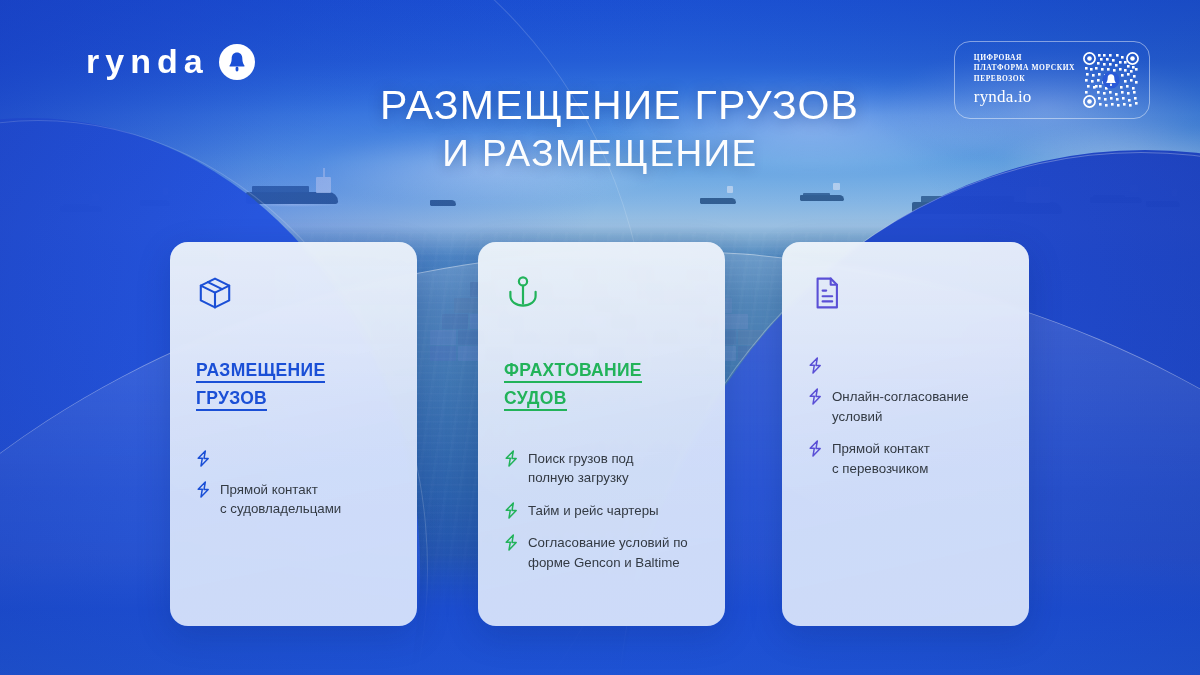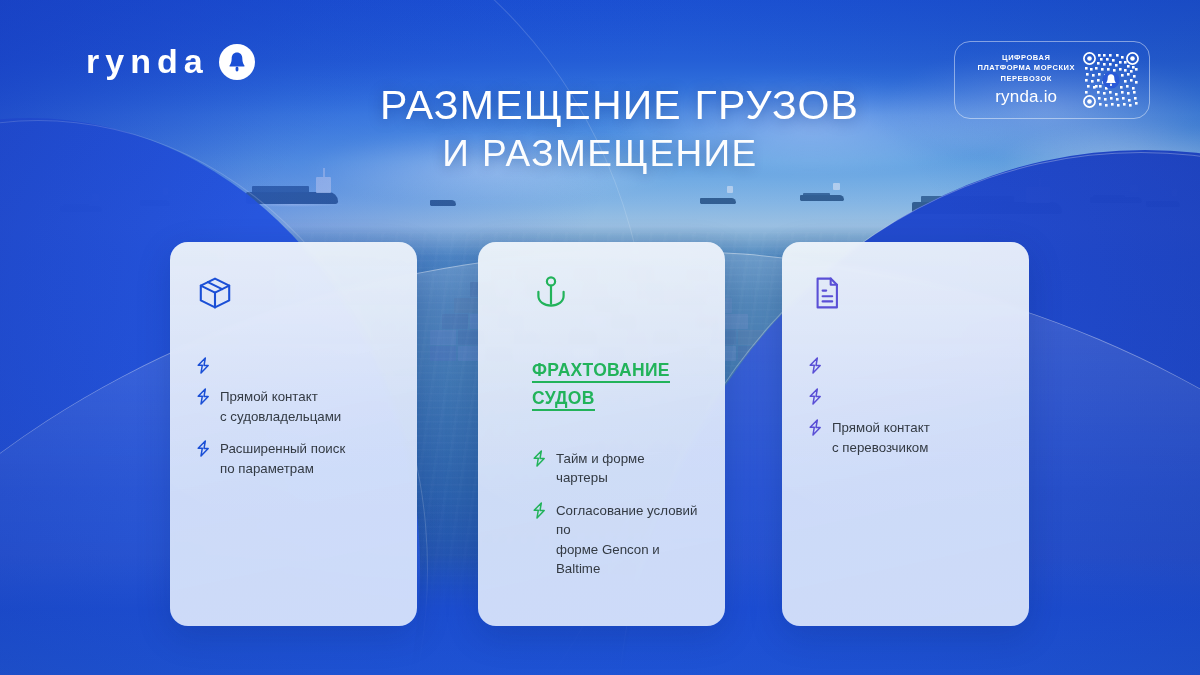--- a/index.html
+++ b/index.html
@@ -190,21 +190,21 @@
   
   .qr-badge {
     position:absolute; right:50px; top:41px;
     width:196px; height:78px;
     border:1px solid rgba(255,255,255,.45);
     border-radius:16px;
     display:flex; align-items:center; justify-content:flex-end;
     gap:8px; padding:8px 10px 8px 8px;
     z-index:9;
   }
-  .qr-text { text-align:center; }
+  .qr-text { text-align:left;font-family:Liberation Serif, serif; }
   .qr-caption {
     color:#fff; font-size:7.5px; font-weight:700; letter-spacing:.55px; line-height:1.42;
     text-transform:uppercase;
   }
   .qr-url { color:#fff; font-size:17px; font-weight:400; margin-top:3px; letter-spacing:.2px; }
   .qr-code { width:56px; height:56px; flex:0 0 auto; position:relative; }
 
   
   .cards {
     position:absolute; left:0; top:242px; width:1200px; height:385px; z-index:10;
@@ -241,21 +241,21 @@
   .bullets { list-style:none; }
   .bullets li {
     display:flex; align-items:flex-start; gap:9px;
     margin-bottom:13px;
     font-size:13.3px; line-height:1.47; color:#333a43; font-weight:400;
   }
   .bullets li .bolt { flex:0 0 auto; width:15px; height:17px; margin-top:1px; }
   .bullets li .txt { display:block; }
 
   .c-blue   { color:#1a4fd6; }
-  .c-green  { color:#22b35a;margin-left:28px; }
+  .c-green  { color:#22b35a; }
   .c-violet { color:#5a4fd6; }
 </style>
 </head>
 <body>
 
 <div class="slide">
 
   <div class="photo"></div>
 
   <div class="cloud" style="left:600px;  top:74px;  width:420px; height:96px;"></div>
@@ -515,43 +515,39 @@
     <div class="card" id="card-1">
       <div class="card-inner">
         <div class="card-icon c-blue" style="color: rgb(26, 79, 214);">
           <svg width="38" height="38" viewBox="0 0 38 38" fill="none" stroke="currentColor" stroke-width="2.1" stroke-linejoin="round" stroke-linecap="round" aria-hidden="true">
             <path d="M19 4.6 33.2 11.6v14.8L19 33.4 4.8 26.4V11.6z"></path>
             <path d="M4.8 11.6 19 18.6l14.2-7"></path>
             <path d="M19 18.6v14.8"></path>
             <path d="M11.9 8.1 26.1 15.1"></path>
           </svg>
         </div>
+        <div class="card-title c-blue" style="color: rgb(26, 79, 214);">
+          <span>РАЗМЕЩЕНИЕ </span><br>
+          <span>ГРУЗОВ</span>
+        </div>
         <ul class="bullets">
           <li>
             <span class="bolt c-blue" style="color: rgb(26, 79, 214);">
               <svg width="15" height="17" viewBox="0 0 15 17" fill="none" stroke="currentColor" stroke-width="1.5" stroke-linejoin="round" stroke-linecap="round" aria-hidden="true">
                 <path d="M9.3 1 2.2 8.2h4.1L5 16l7.2-7.4H8L9.3 1z"></path>
               </svg>
             </span>
           </li>
           <li>
             <span class="bolt c-blue" style="color: rgb(26, 79, 214);">
               <svg width="15" height="17" viewBox="0 0 15 17" fill="none" stroke="currentColor" stroke-width="1.5" stroke-linejoin="round" stroke-linecap="round" aria-hidden="true">
                 <path d="M9.3 1 2.2 8.2h4.1L5 16l7.2-7.4H8L9.3 1z"></path>
               </svg>
             </span>
             <span class="txt">Прямой контакт<br>с судовладельцами</span>
-          </li>
-          <li>
-            <span class="bolt c-blue" style="color: rgb(26, 79, 214);">
-              <svg width="15" height="17" viewBox="0 0 15 17" fill="none" stroke="currentColor" stroke-width="1.5" stroke-linejoin="round" stroke-linecap="round" aria-hidden="true">
-                <path d="M9.3 1 2.2 8.2h4.1L5 16l7.2-7.4H8L9.3 1z"></path>
-              </svg>
-            </span>
-            <span class="txt">Расширенный поиск<br>по параметрам</span>
           </li>
         </ul>
       </div>
     </div>
 
     <div class="card" id="card-2">
       <div class="card-inner">
         <div class="card-icon c-green" style="color: rgb(34, 179, 90);">
           <svg width="38" height="38" viewBox="0 0 38 38" fill="none" stroke="currentColor" stroke-width="2.2" stroke-linejoin="round" stroke-linecap="round" aria-hidden="true">
             <circle cx="19" cy="7.4" r="4.1"></circle>
@@ -563,21 +559,29 @@
           <span>ФРАХТОВАНИЕ </span><br>
           <span>СУДОВ</span>
         </div>
         <ul class="bullets">
           <li>
             <span class="bolt c-green" style="color: rgb(34, 179, 90);">
               <svg width="15" height="17" viewBox="0 0 15 17" fill="none" stroke="currentColor" stroke-width="1.5" stroke-linejoin="round" stroke-linecap="round" aria-hidden="true">
                 <path d="M9.3 1 2.2 8.2h4.1L5 16l7.2-7.4H8L9.3 1z"></path>
               </svg>
             </span>
-            <span class="txt">Тайм и форме чартеры</span>
+            <span class="txt">Поиск грузов под<br>полную загрузку</span>
+          </li>
+          <li>
+            <span class="bolt c-green" style="color: rgb(34, 179, 90);">
+              <svg width="15" height="17" viewBox="0 0 15 17" fill="none" stroke="currentColor" stroke-width="1.5" stroke-linejoin="round" stroke-linecap="round" aria-hidden="true">
+                <path d="M9.3 1 2.2 8.2h4.1L5 16l7.2-7.4H8L9.3 1z"></path>
+              </svg>
+            </span>
+            <span class="txt">Тайм и рейс чартеры</span>
           </li>
           <li>
             <span class="bolt c-green" style="color: rgb(34, 179, 90);">
               <svg width="15" height="17" viewBox="0 0 15 17" fill="none" stroke="currentColor" stroke-width="1.5" stroke-linejoin="round" stroke-linecap="round" aria-hidden="true">
                 <path d="M9.3 1 2.2 8.2h4.1L5 16l7.2-7.4H8L9.3 1z"></path>
               </svg>
             </span>
             <span class="txt">Согласование условий по<br>форме Gencon и Baltime</span>
           </li>
         </ul>
@@ -602,20 +606,21 @@
                 <path d="M9.3 1 2.2 8.2h4.1L5 16l7.2-7.4H8L9.3 1z"></path>
               </svg>
             </span>
           </li>
           <li>
             <span class="bolt c-violet" style="color: rgb(90, 79, 214);">
               <svg width="15" height="17" viewBox="0 0 15 17" fill="none" stroke="currentColor" stroke-width="1.5" stroke-linejoin="round" stroke-linecap="round" aria-hidden="true">
                 <path d="M9.3 1 2.2 8.2h4.1L5 16l7.2-7.4H8L9.3 1z"></path>
               </svg>
             </span>
+            <span class="txt">Онлайн-согласование<br>условий</span>
           </li>
           <li>
             <span class="bolt c-violet" style="color: rgb(90, 79, 214);">
               <svg width="15" height="17" viewBox="0 0 15 17" fill="none" stroke="currentColor" stroke-width="1.5" stroke-linejoin="round" stroke-linecap="round" aria-hidden="true">
                 <path d="M9.3 1 2.2 8.2h4.1L5 16l7.2-7.4H8L9.3 1z"></path>
               </svg>
             </span>
             <span class="txt">Прямой контакт<br>с перевозчиком</span>
           </li>
         </ul>

